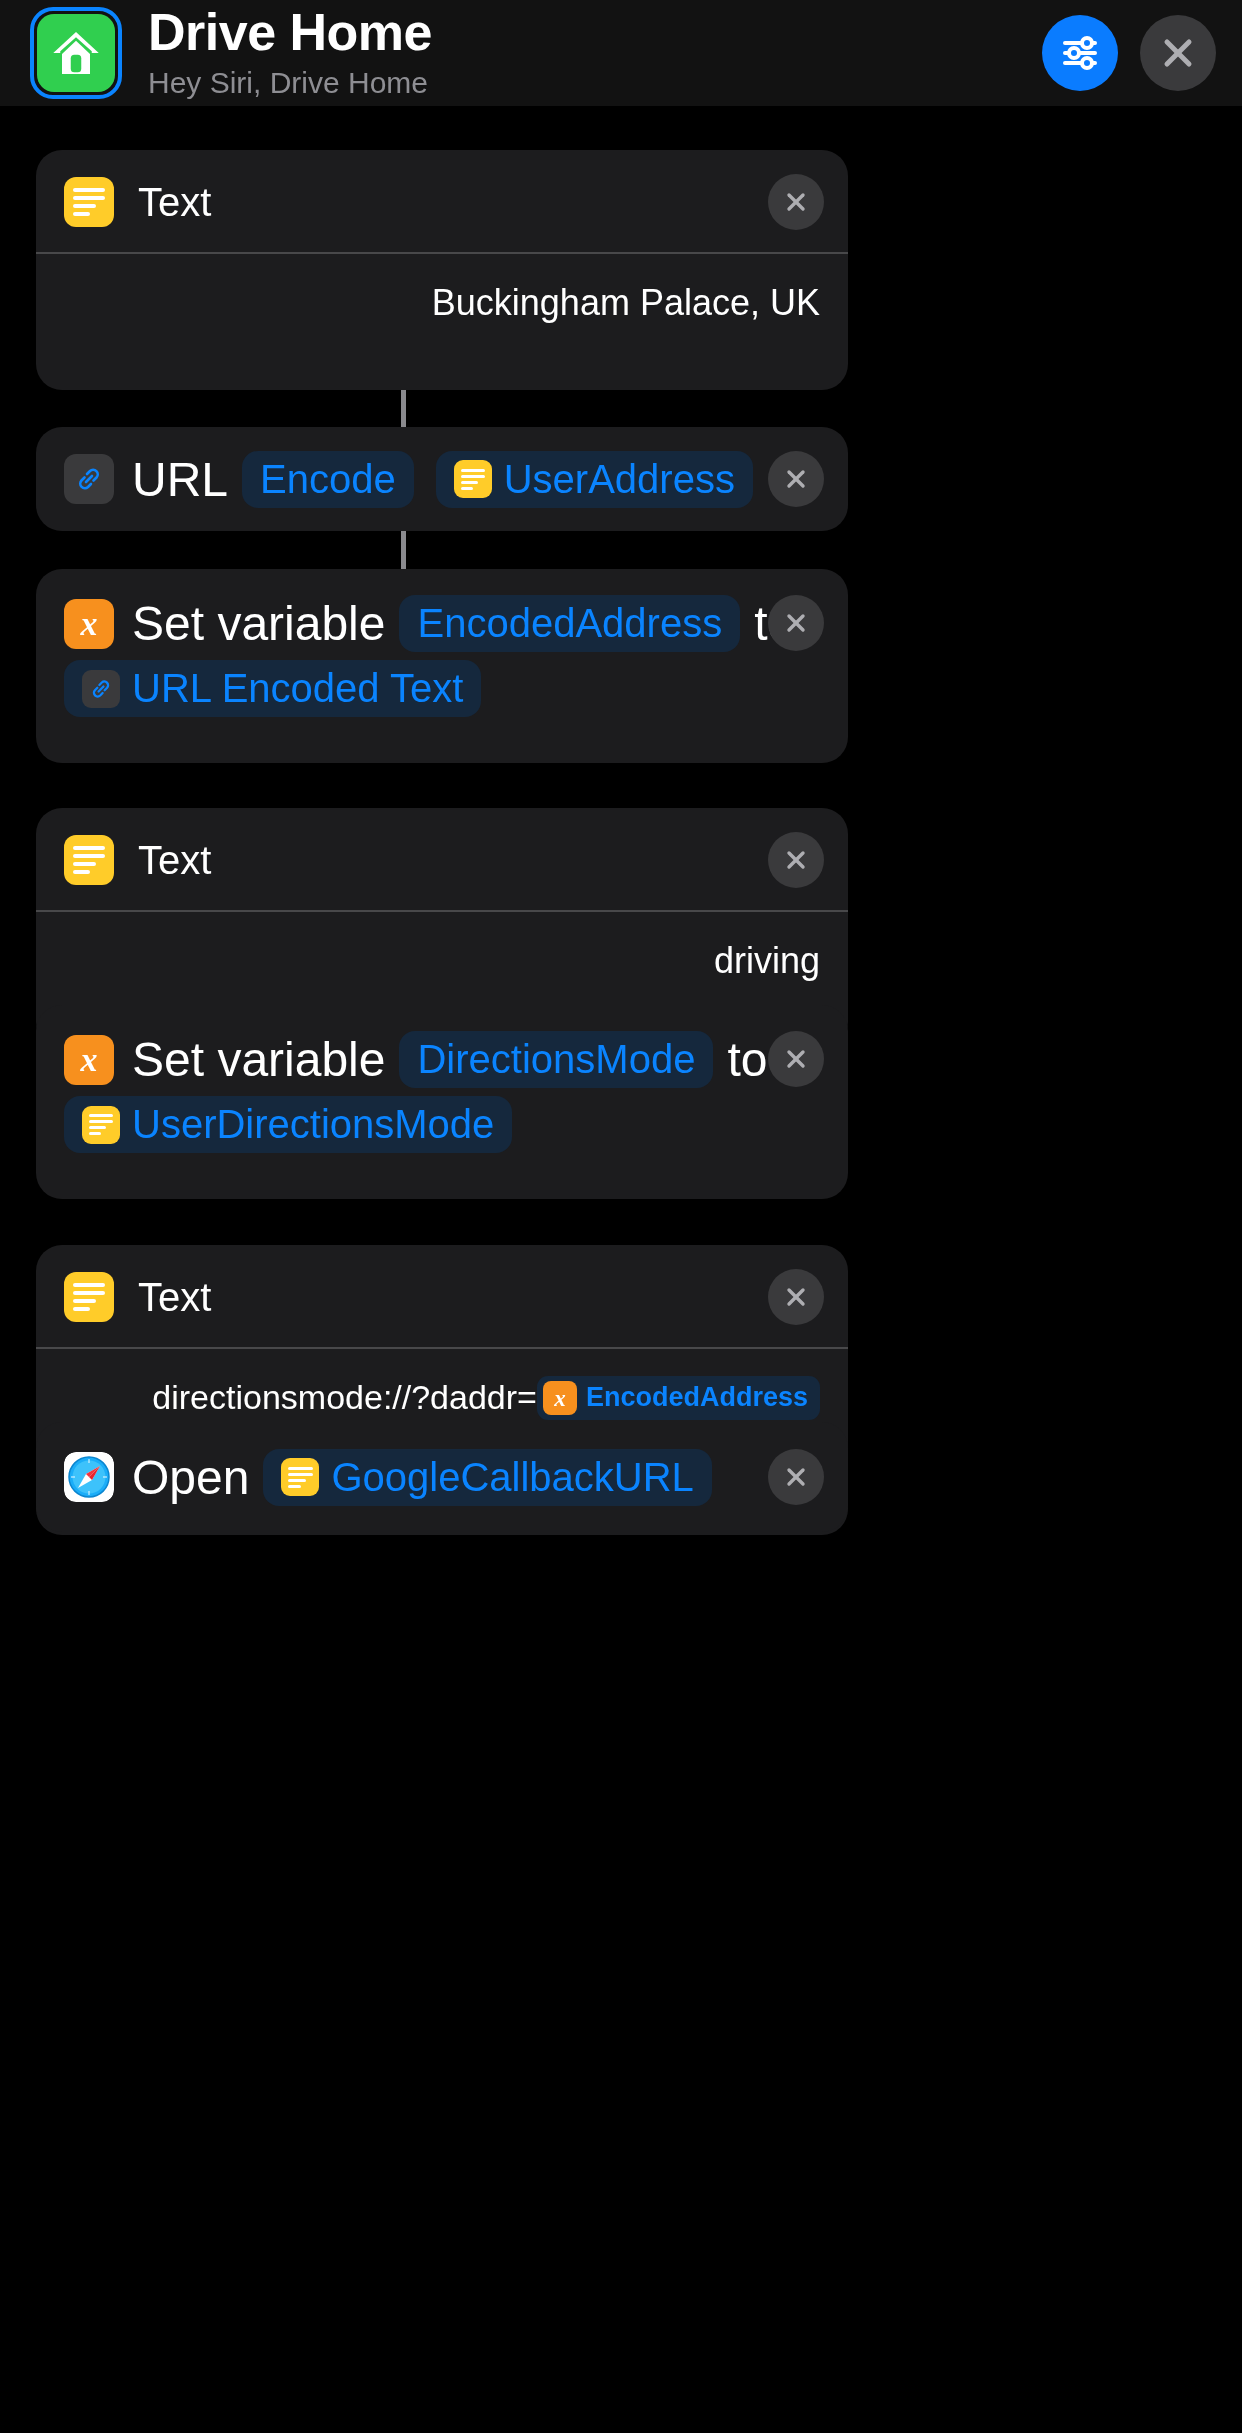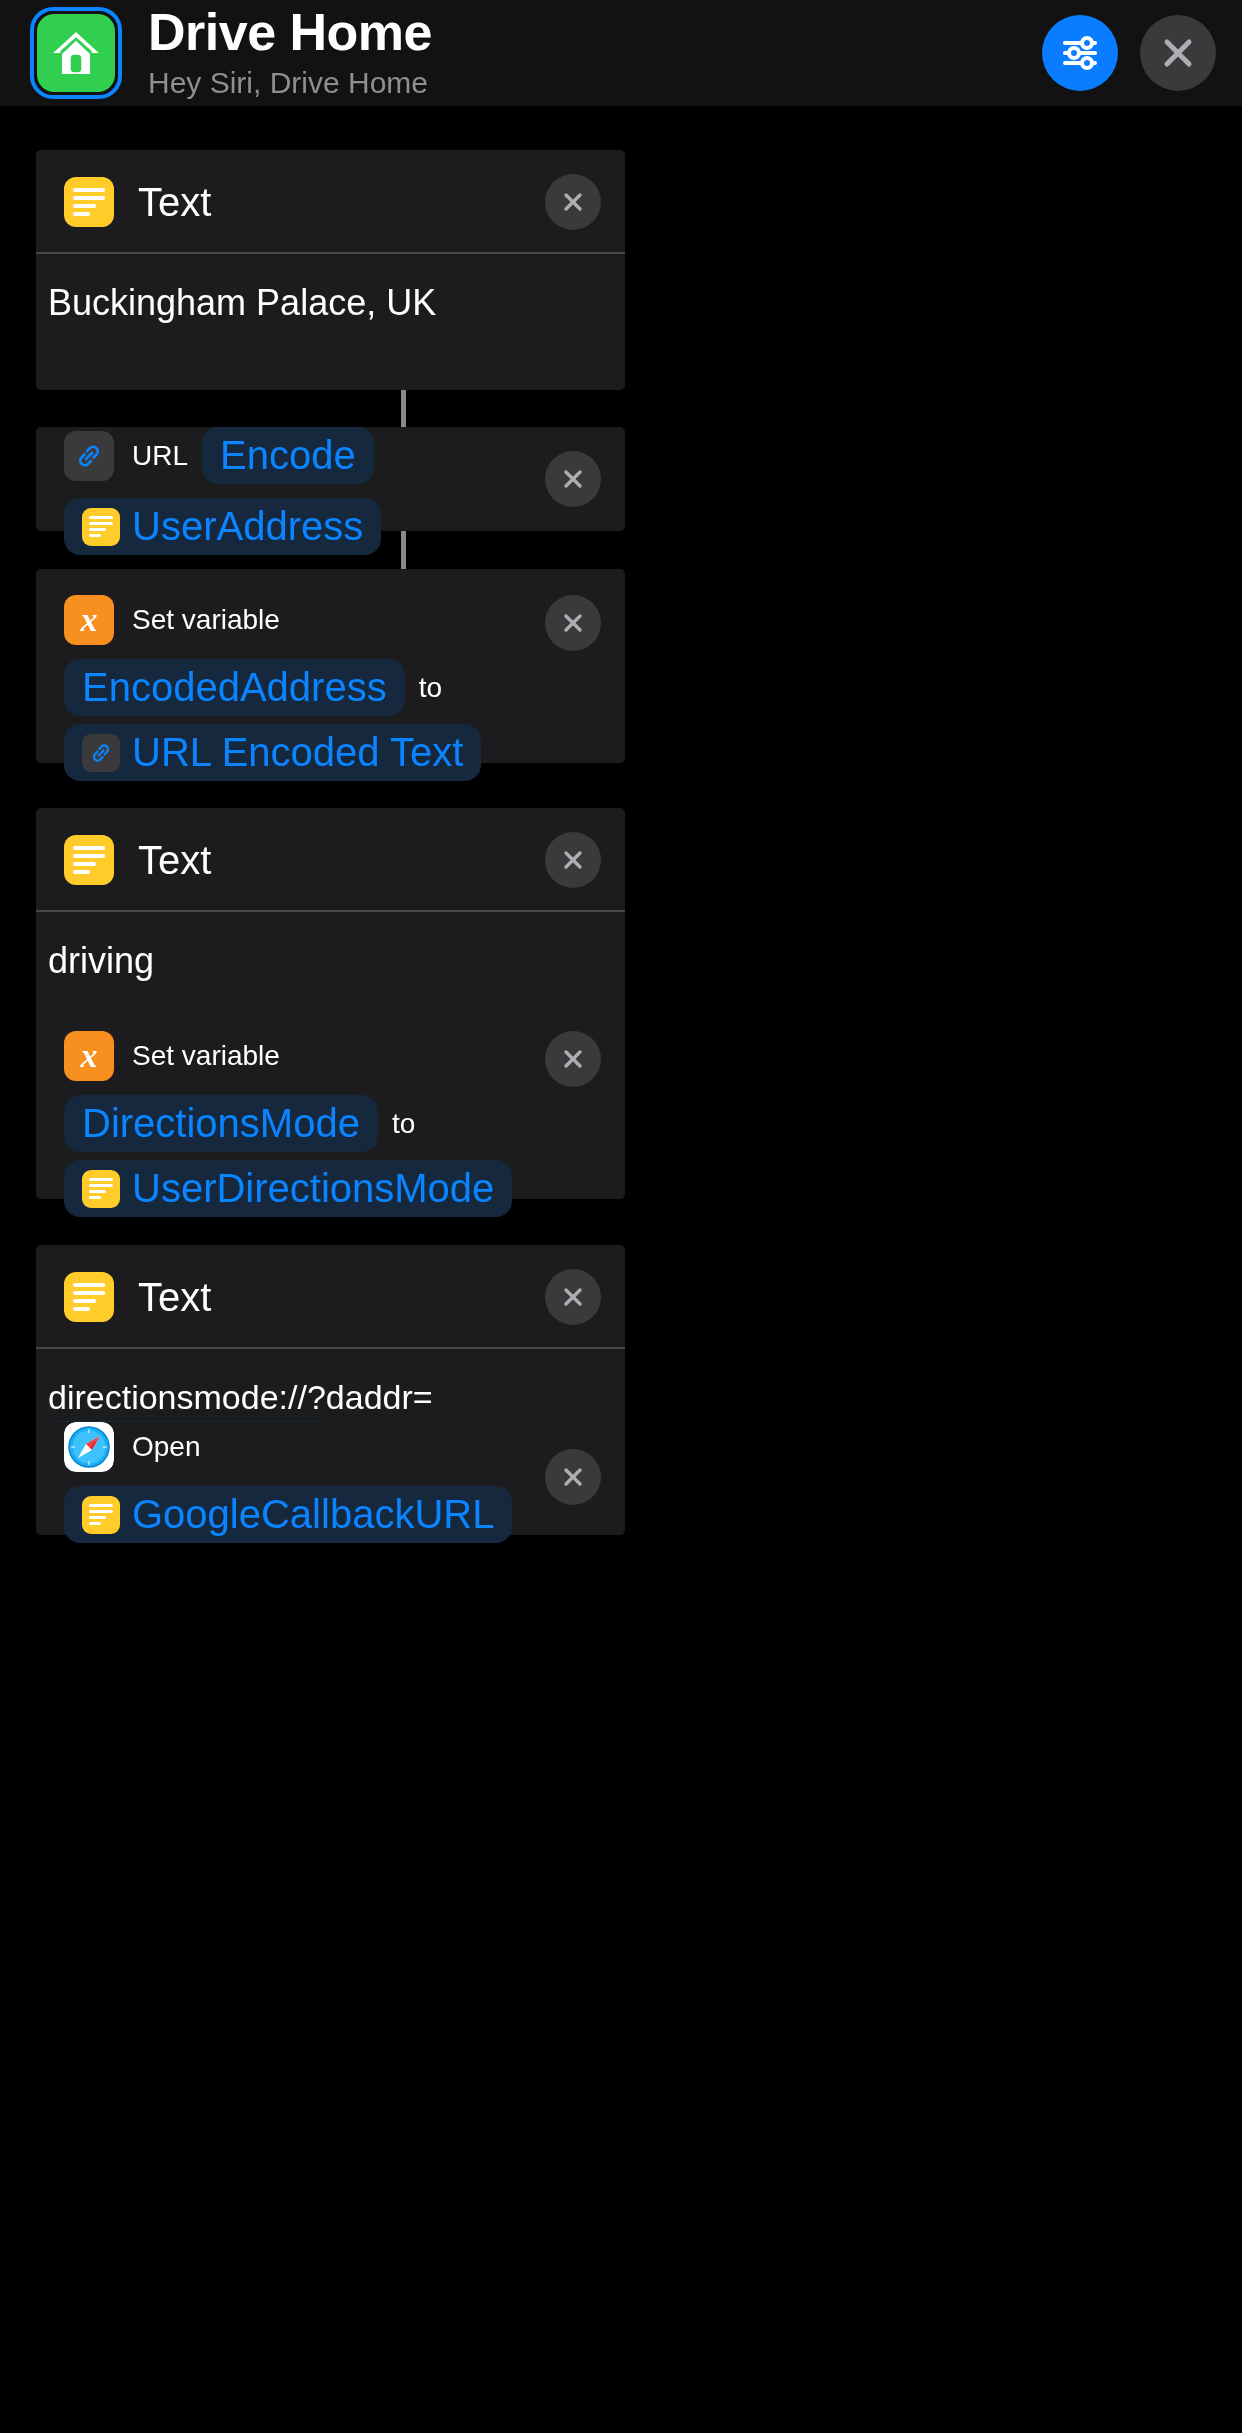--- a/index.html
+++ b/index.html
@@ -64,23 +64,24 @@
   
   .canvas {
     position: absolute; left: 0; top: 133px;
     width: 1242px; height: 2300px;
     background: #000000;
   }
 
   .card {
     position: absolute;
     left: 36px;
-    width: 589px;
+    width: 812px;
     background: #1c1c1e;
-    border-radius: 5px;
+    border-radius: 26px;
+    text-align: right;
   }
   .connector {
     position: absolute;
     left: 401px;
     width: 5px;
     background: #8a8a8e;
   }
 
   
   .card-head {
@@ -105,21 +106,21 @@
     word-break: break-word;
   }
 
   
   .row {
     display: flex; align-items: center; flex-wrap: wrap;
     padding: 26px 24px 26px 28px;
     row-gap: 14px;
   }
   .row-label {
-    color: #ffffff; font-size: 28px; margin: 0 14px;
+    color: #ffffff; font-size: 48px; margin: 0 14px;
     white-space: nowrap;
   }
   .row-label.first { margin-left: 18px; }
 
   
   .gicon {
     width: 50px; height: 50px; border-radius: 12px;
     flex: 0 0 auto;
     display: flex; align-items: center; justify-content: center;
   }

